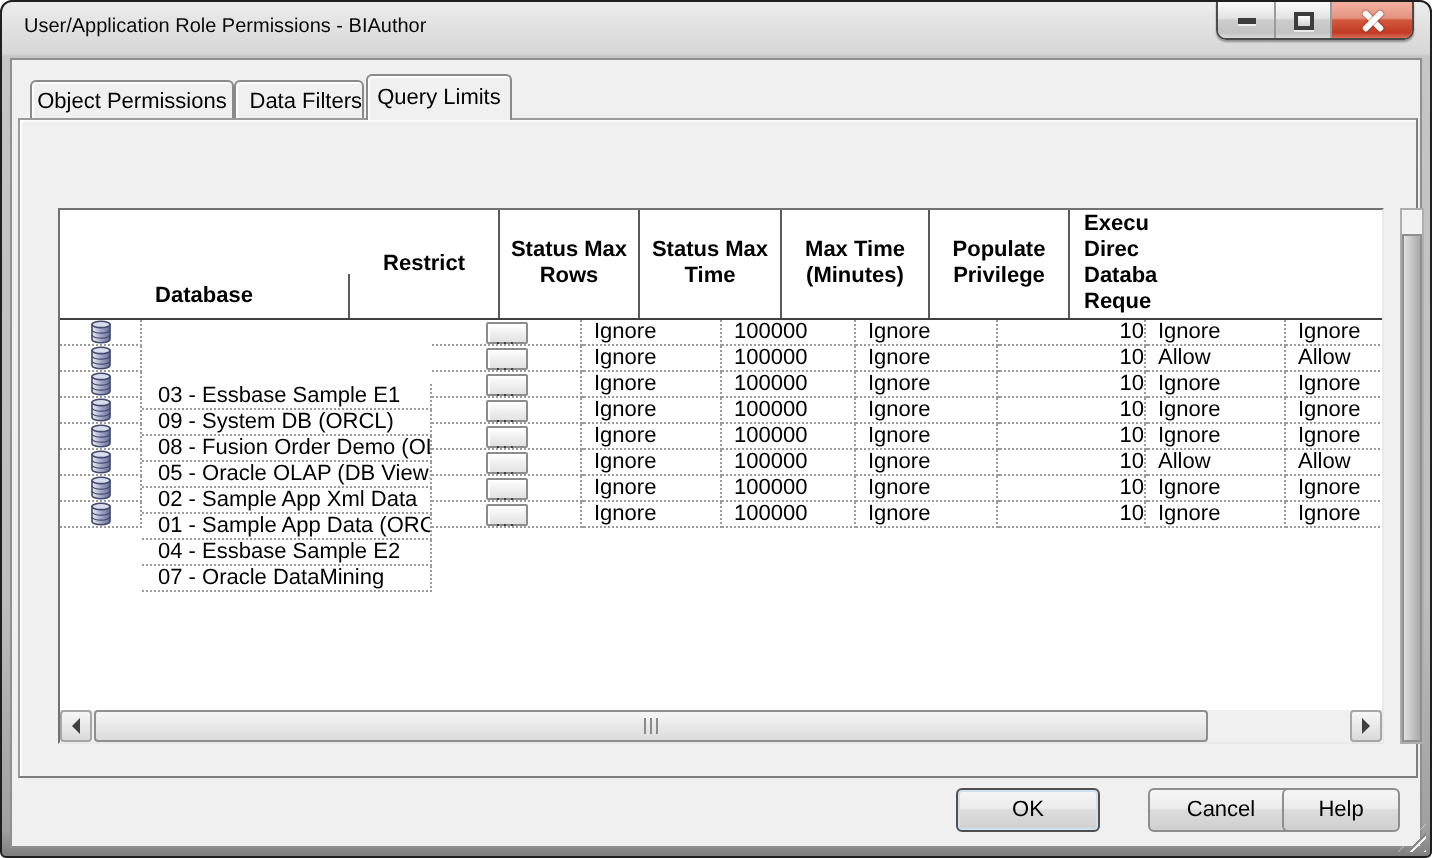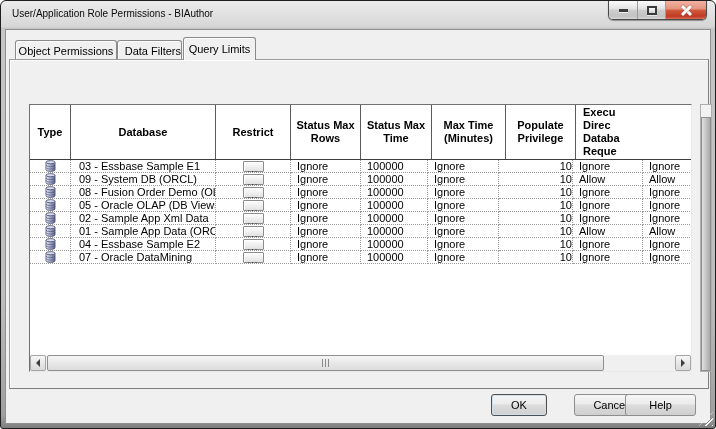--- a/index.html
+++ b/index.html
@@ -43,21 +43,21 @@
     border:1px solid #9a9a9a;border-bottom-color:#7e7e7e;border-right-color:#7e7e7e;
     box-shadow:inset 1px 1px 0 #fcfcfc;z-index:1;}
   
   .scrollarea{position:absolute;left:28px;top:103px;width:663px;height:268px;background:#fff;
     border:1px solid #717171;border-bottom-color:#e9e9e9;border-right-color:#e9e9e9;overflow:hidden;z-index:2;}
   .thead{position:absolute;left:0;top:0;width:708px;height:55px;display:flex;background:#fff;border-bottom:1px solid #3f3f3f;}
   .th{display:flex;flex-direction:column;align-items:center;justify-content:center;
     font-weight:bold;border-right:1px solid #5a5a5a;overflow:hidden;}
   .th span{display:block;line-height:13px;white-space:nowrap;}
   .th.cexec{align-items:flex-start;padding-left:7px;}
-  .c0{width:41px;}.c1{width:145px;}.c2{width:75px;}.c3{width:70px;}.c4{width:67px;}
+  .c0{width:41px;}.c1{width:145px;margin-top:32px;}.c2{width:75px;}.c3{width:70px;}.c4{width:67px;}
   .c5{width:71px;}.c6{width:74px;text-align:right;}.c7{width:70px;}.c8{width:95px;border-right:none;}
   .tbody{position:absolute;left:0;top:55px;width:708px;}
   .tr{display:flex;height:13px;}
   .td{height:13px;line-height:12px;border-right:1px dotted #9b9b9b;border-bottom:1px dotted #9b9b9b;
     overflow:hidden;white-space:nowrap;padding-left:6px;}
   .td.cicon{display:flex;align-items:center;justify-content:center;padding-left:0;}
   .td.cname{padding-left:8px;}
   .td.cbtn{display:flex;align-items:center;justify-content:center;padding-left:0;}
   .dots-btn{width:21px;height:11px;border:1px solid #8c8c8c;border-radius:1px;
     background:linear-gradient(#fefefe,#e2e2e2);box-shadow:inset 1px 1px 0 #fff;
@@ -75,23 +75,23 @@
   .hs-thumb{position:absolute;left:17px;top:0;width:557px;height:16px;border:1px solid #8f8f8f;border-radius:2px;
     background:linear-gradient(#f5f5f5,#dcdcdc);display:flex;align-items:center;justify-content:center;}
   .grip{width:8px;height:8px;background:repeating-linear-gradient(90deg,#8a8a8a 0 1px,transparent 1px 3px);}
   
   .vscroll{position:absolute;left:699px;top:103px;width:12px;height:268px;background:#f2f2f2;border:1px solid #aeaeae;z-index:2;}
   .vs-thumb{position:absolute;left:0;right:0;top:12px;bottom:0;background:linear-gradient(90deg,#e0e0e0,#a9a9a9);border:1px solid #8f8f8f;}
   
   .btn{position:absolute;top:393px;height:22px;font-family:"Liberation Sans",sans-serif;font-size:11px;color:#000;
     background:linear-gradient(#f6f6f6,#ebebeb 45%,#dcdcdc 50%,#cfcfcf);
     border:1px solid #8e8e8e;border-radius:3px;cursor:default;}
-  .btn-ok{left:477px;width:56px;border-color:#4f4f4f;box-shadow:inset 0 0 0 1px #cfe0ef;margin-left:13px;}
+  .btn-ok{left:477px;width:72px;border-color:#4f4f4f;box-shadow:inset 0 0 0 1px #cfe0ef;}
   .btn-cancel{left:561px;width:73px;margin-left:12px;}
-  .btn-help{left:624px;width:71px;}
+  .btn-help{left:640px;width:59px;}
   
   .resize-grip{position:absolute;right:2px;bottom:2px;width:14px;height:14px;
     background:repeating-linear-gradient(135deg,transparent 0 3px,#898989 3px 4px,#f2f2f2 4px 5px);
     clip-path:polygon(100% 0,100% 100%,0 100%);}
 </style>
 </head>
 <body>
 
 <div class="window">
 
@@ -122,23 +122,20 @@
     <span>Data Filters</span>
   </div>
   <div class="tab tab3">
     <span>Query Limits</span>
   </div>
 
   <div class="panel"></div>
 
   <div class="scrollarea">
     <div class="thead">
-      <div class="th c0">
-          <span>Type</span>
-        </div>
       <div class="th c1">
           <span>Database</span>
         </div>
       <div class="th c2">
           <span>Restrict</span>
         </div>
       <div class="th c3">
           <span>Status Max</span>
           <span>Rows</span>
         </div>

